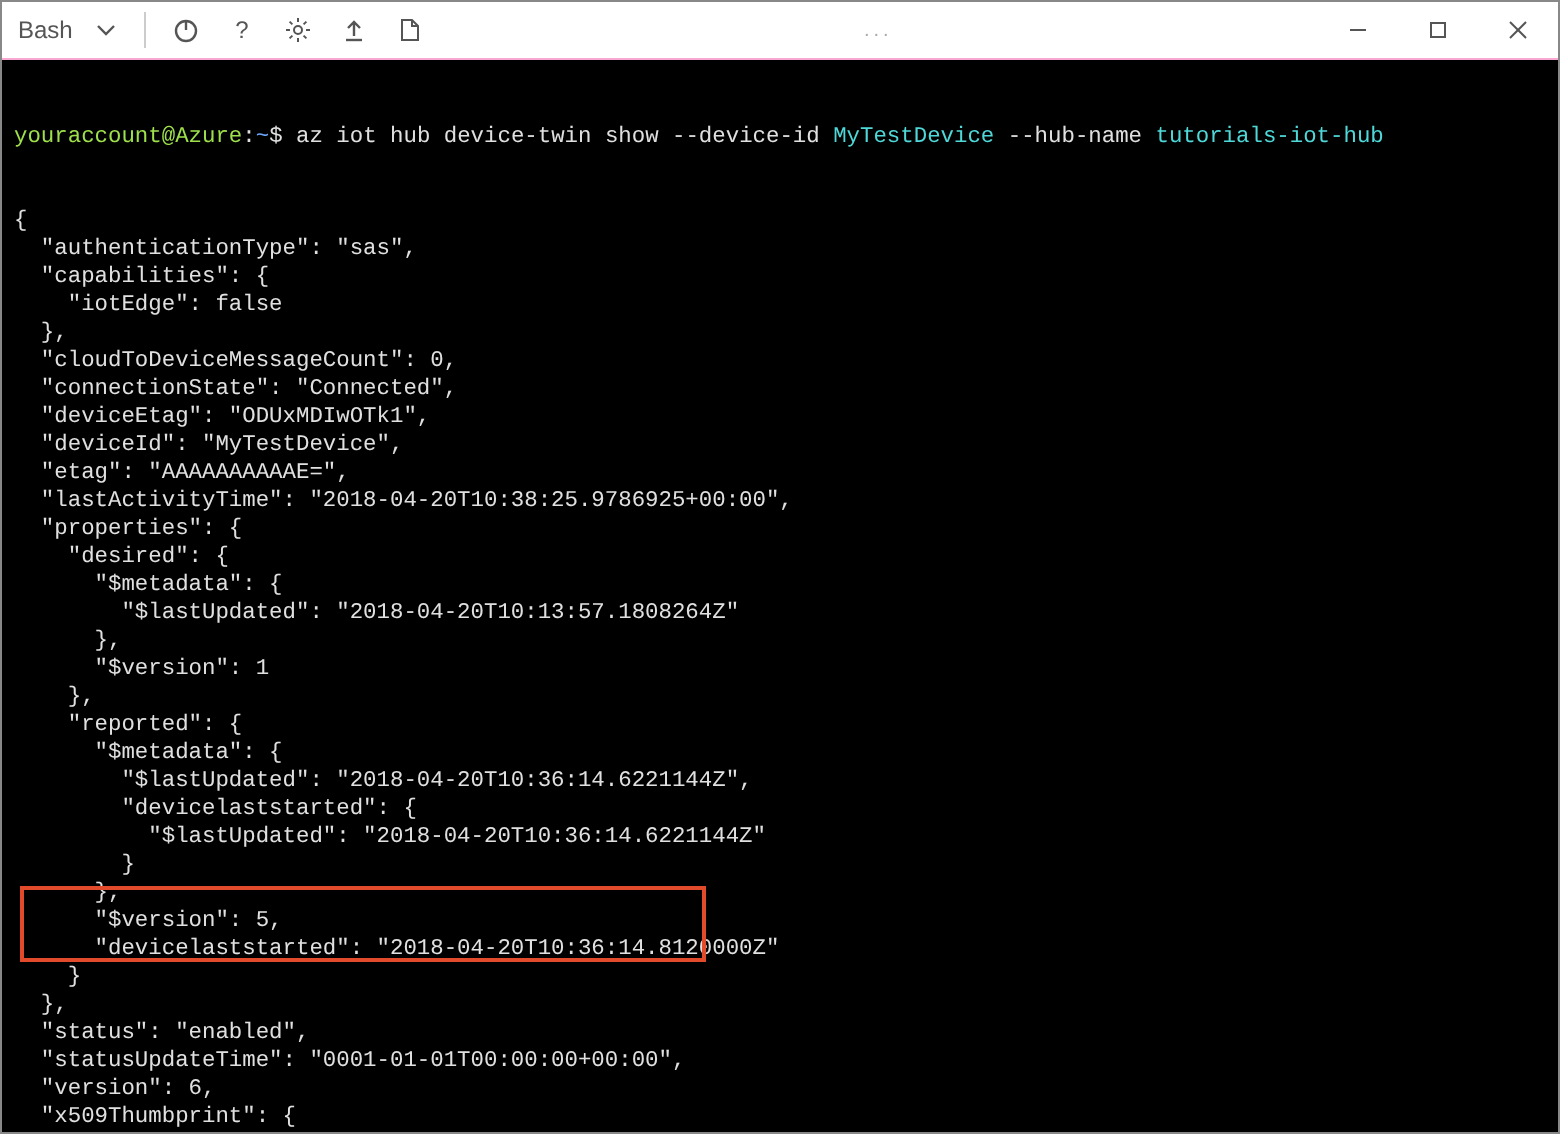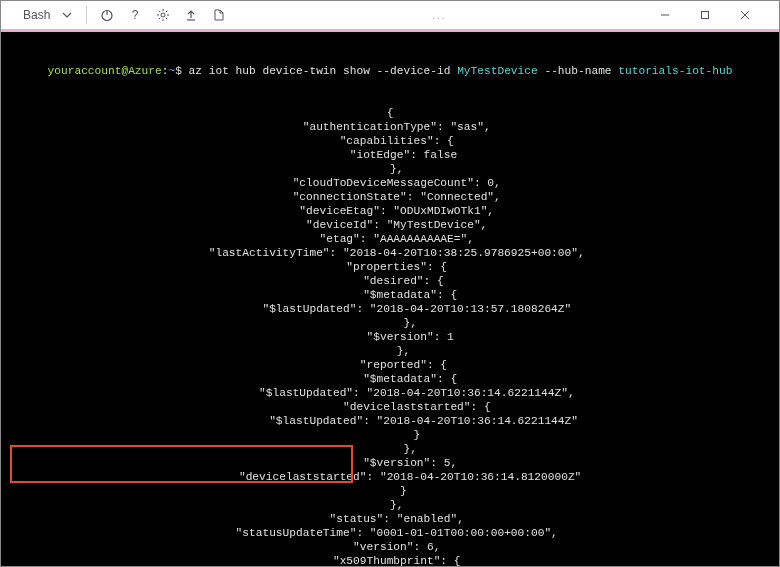--- a/index.html
+++ b/index.html
@@ -13,24 +13,24 @@
     height: 567px;
     box-sizing: border-box;
     border: 1px solid #888;
     display: flex;
     flex-direction: column;
     background: #000;
   }
   .titlebar {
     height: 28px;
     background: #fff;
-    border-bottom: 3px solid #f9a8d4;
+    border-bottom: 1px solid #f9a8d4;
     display: flex;
     align-items: center;
-    padding: 0 14px;
+    padding: 0 0;
     font-size: 12px;
     color: #555;
   }
   .shell-selector {
     display: flex;
     align-items: center;
     gap: 12px;
     padding: 2px 8px;
     cursor: pointer;
   }
@@ -74,21 +74,21 @@
     flex: 1;
     padding: 4px 6px;
     font-family: Consolas, "Courier New", monospace;
     font-size: 11.2px;
     line-height: 14px;
     color: #e0e0e0;
     overflow: hidden;
     position: relative;
     white-space: pre;
   }
-  .line { white-space: pre; min-height: 14px; text-align: center; }
+  .line { white-space: pre; min-height: 14px; }
   .prompt-user { color: #9ee04c; }
   .prompt-host { color: #9ee04c; }
   .prompt-colon { color: #e0e0e0; }
   .prompt-path { color: #6ea8fe; }
   .prompt-dollar { color: #e0e0e0; }
   .cmd { color: #e0e0e0; }
   .cyan { color: #4fd8d8; }
   .highlight-box {
     position: absolute;
     border: 2px solid #e24a2c;

